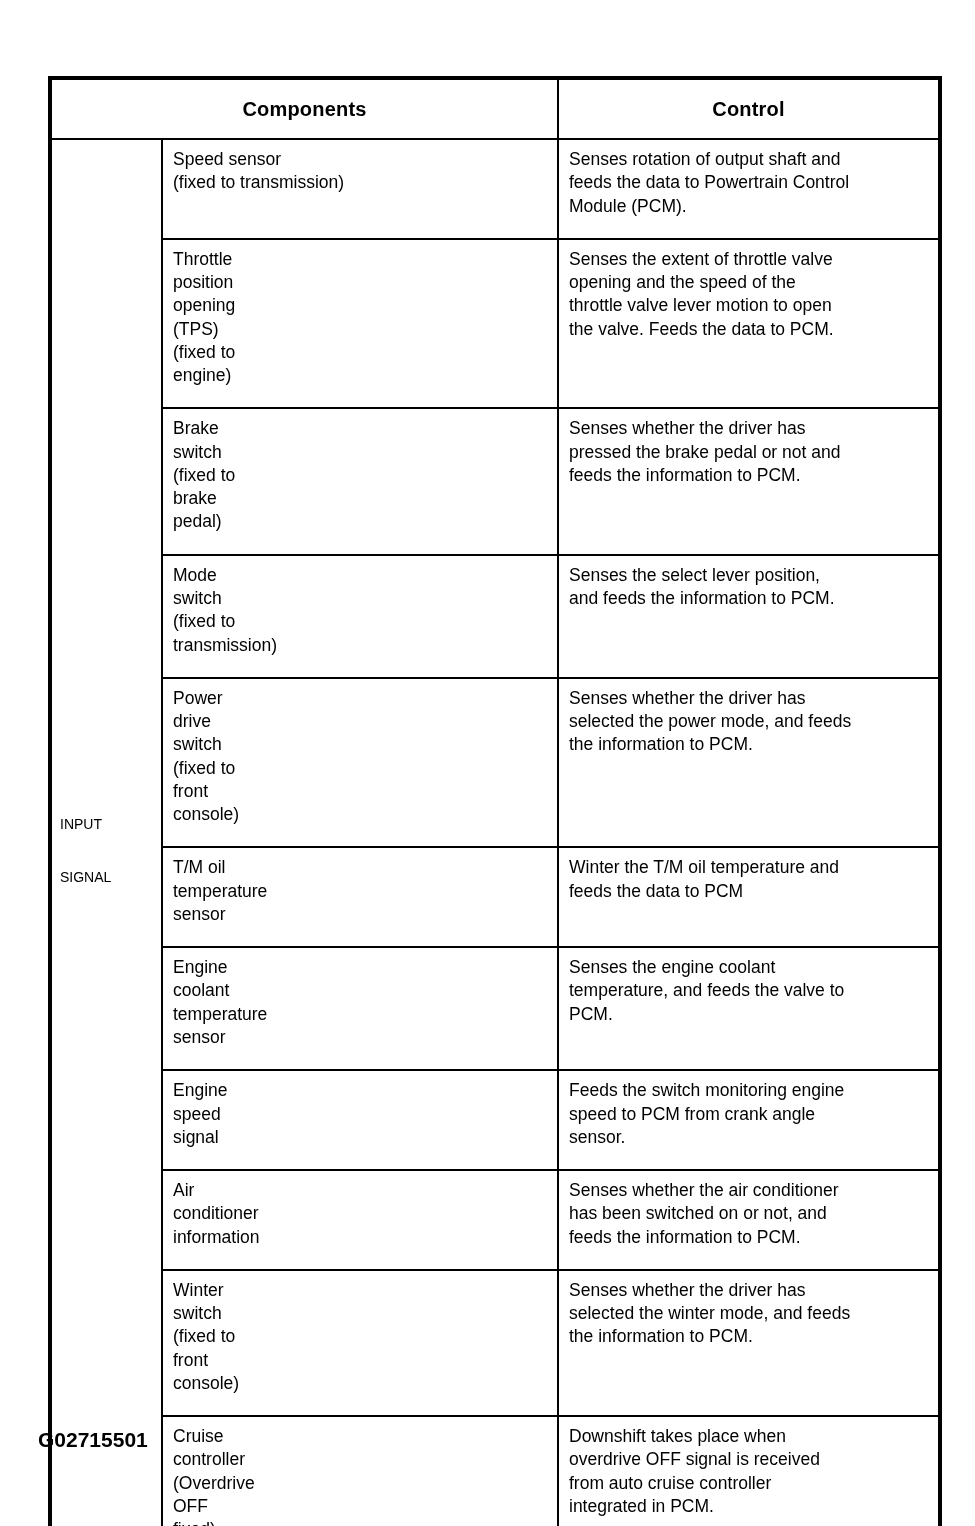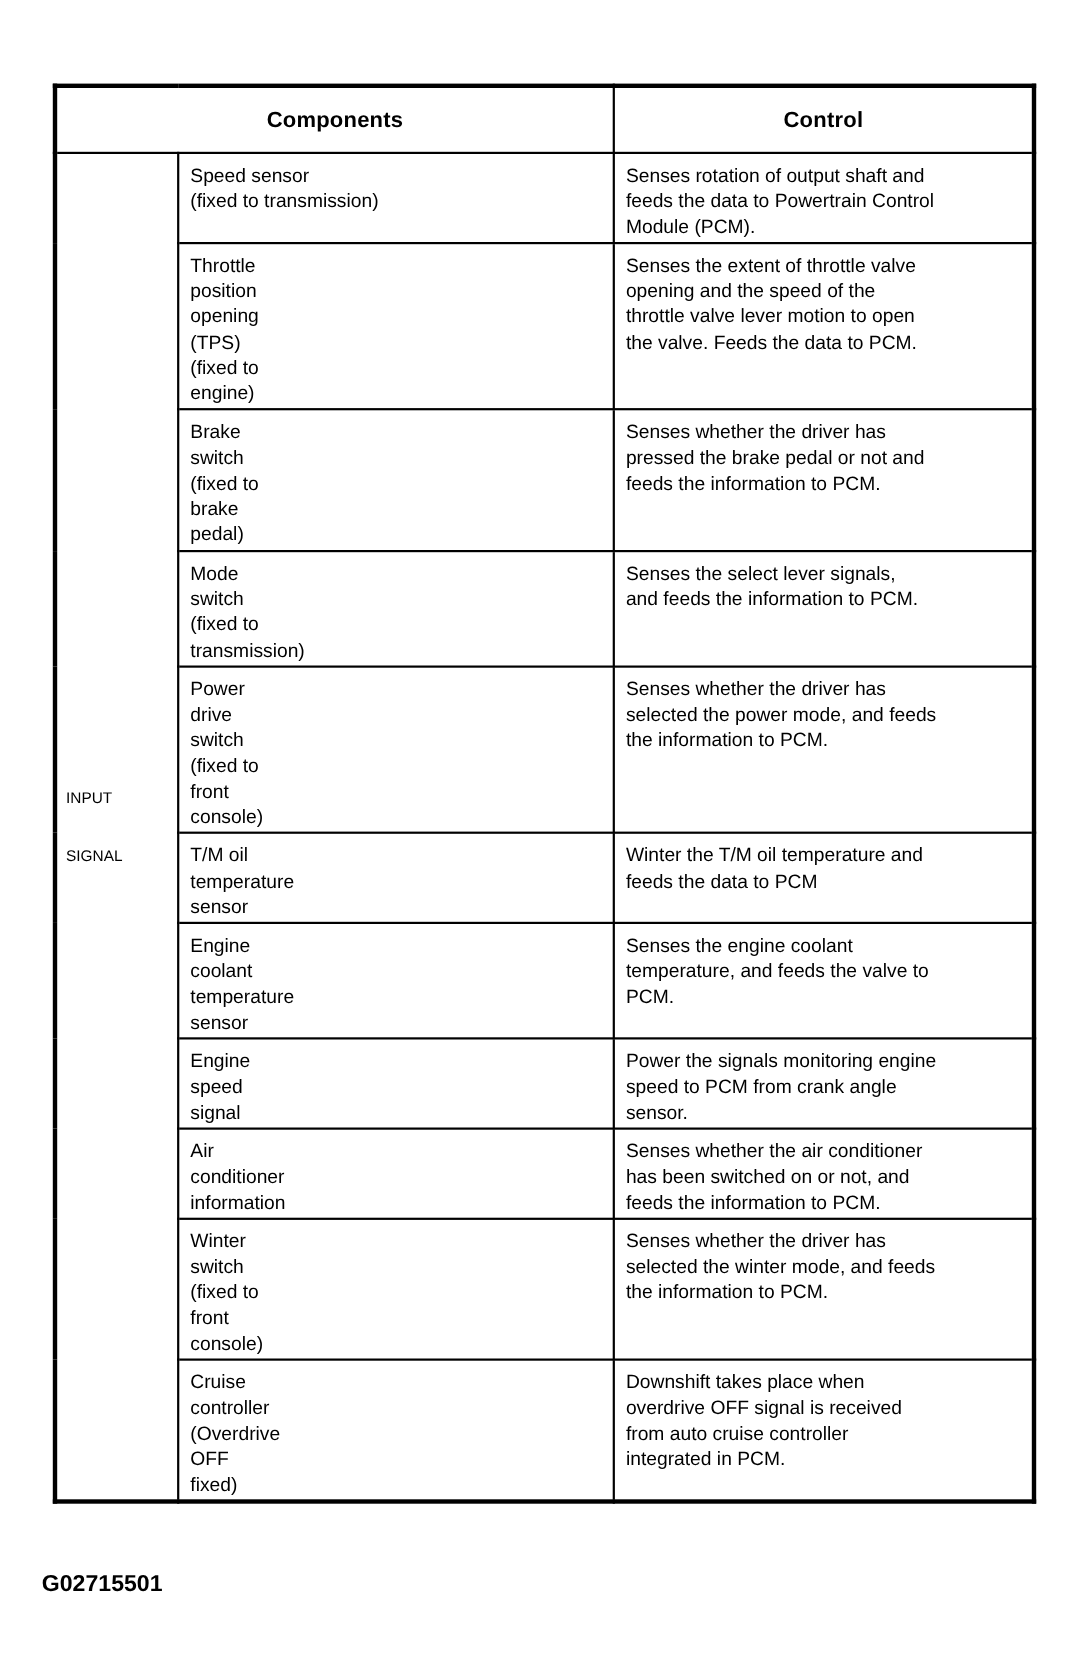--- a/index.html
+++ b/index.html
@@ -37,21 +37,21 @@
     font-weight: bold;
     text-align: center;
     vertical-align: middle;
     border-bottom: 3px solid #000;
     letter-spacing: 0.2px;
   }
   td.cell {
     font-size: 17.5px;
     line-height: 1.33;
     vertical-align: top;
-    padding: 8px 10px 2px 10px;
+    padding: 8px 10px 20px 10px;
     white-space: pre-line;
   }
   td.group-cell {
     vertical-align: middle;
     font-size: 14px;
     line-height: 1.9;
     padding: 8px 4px 8px 8px;
     white-space: pre-line;
   }
   .figure-id {
@@ -112,21 +112,21 @@
       <td class="cell">Senses whether the driver has
 pressed the brake pedal or not and
 feeds the information to PCM.</td>
     </tr>
 
     <tr>
       <td class="cell">Mode
 switch
 (fixed to
 transmission)</td>
-      <td class="cell">Senses the select lever signals,
+      <td class="cell">Senses the select lever position,
 and feeds the information to PCM.</td>
     </tr>
 
     <tr>
       <td class="cell">Power
 drive
 switch
 (fixed to
 front
 console)</td>
@@ -150,21 +150,21 @@
 sensor</td>
       <td class="cell">Senses the engine coolant
 temperature, and feeds the valve to
 PCM.</td>
     </tr>
 
     <tr>
       <td class="cell">Engine
 speed
 signal</td>
-      <td class="cell">Power the signals monitoring engine
+      <td class="cell">Feeds the switch monitoring engine
 speed to PCM from crank angle
 sensor.</td>
     </tr>
 
     <tr>
       <td class="cell">Air
 conditioner
 information</td>
       <td class="cell">Senses whether the air conditioner
 has been switched on or not, and

